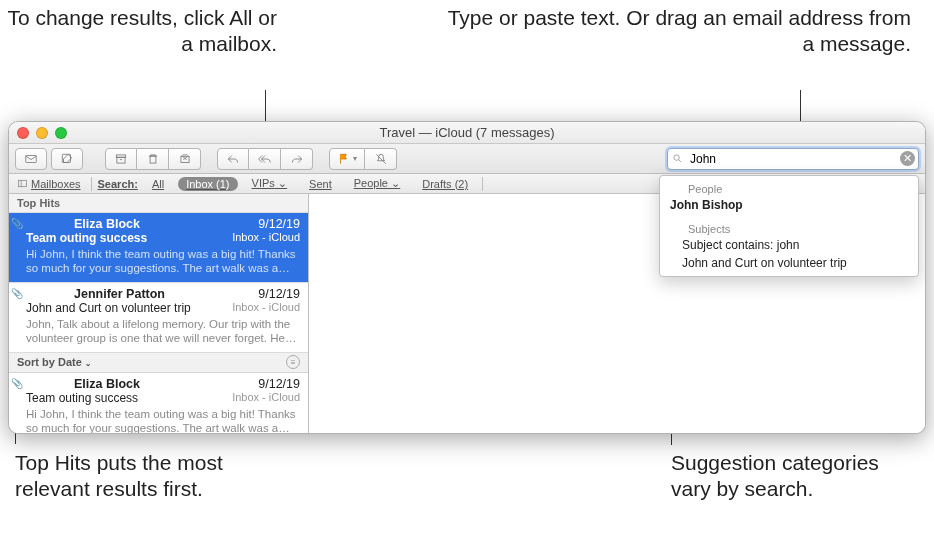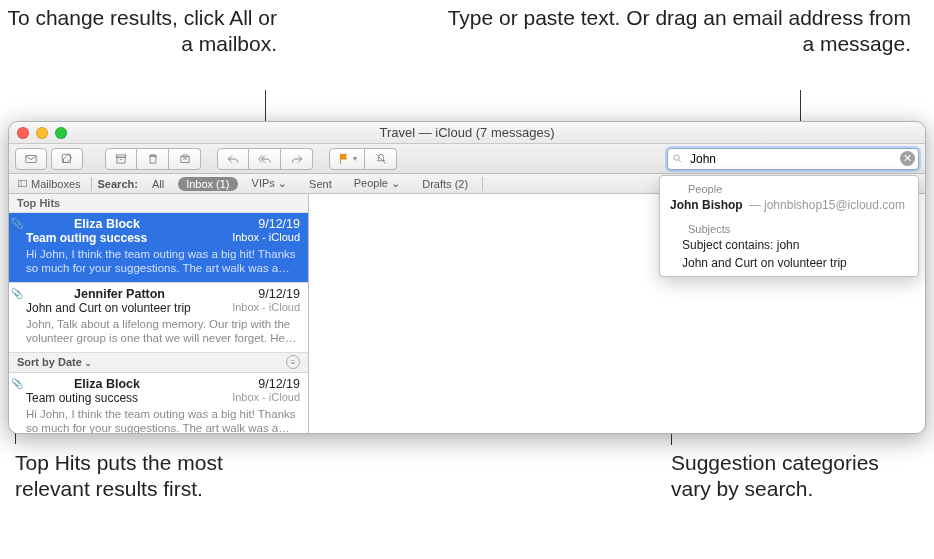--- a/index.html
+++ b/index.html
@@ -78,21 +78,21 @@
   }
   .search-icon{position:absolute; left:5px; top:4px; color:#888; font-size:13px;}
   .clear-icon{position:absolute; right:4px; top:3px; width:15px; height:15px;
     background:#a0a0a0; border-radius:50%; color:#fff; font-size:11px;
     display:flex; align-items:center; justify-content:center; line-height:1;}
   
   .scopebar {
     height:20px; background:linear-gradient(#f5f5f5,#e8e8e8);
     border-bottom:1px solid #c0c0c0;
     display:flex; align-items:center; padding:0 4px; gap:6px;
-    font-size:11px; color:#555;
+    font-size:11px; color:#555;text-decoration:underline;
   }
   .scope-btn{display:flex; align-items:center; gap:3px; padding:0 4px; cursor:default;}
   .scope-tab{padding:1px 8px; border-radius:10px;}
   .scope-tab.sel{background:#8a8a8a; color:#fff;}
   .vsep{width:1px; height:14px; background:#c0c0c0;}
   
   .app-body{display:flex; height:calc(100% - 72px);}
   .list{width:300px; border-right:1px solid #c0c0c0; background:#fff; overflow:hidden;}
   .section-hdr{font-size:11px; font-weight:600; color:#666; padding:3px 8px; border-bottom:1px solid #dcdcdc; background:#f2f2f2;}
   .msg{padding:4px 8px 6px; border-bottom:1px solid #dcdcdc; position:relative;}
@@ -324,20 +324,19 @@
         </div>
       </div>
     </div>
     <div style="flex:1; background:#fff"></div>
   </div>
 
   <div class="pop">
     <div class="cat">People</div>
     <div class="item">
       <span class="primary">John Bishop</span>
-      <span class="secondary">— <span>johnbishop15@icloud.com</span></span>
     </div>
     <div class="cat" style="margin-top:6px">Subjects</div>
     <div class="item indent">Subject contains: john</div>
     <div class="item indent">John and Curt on volunteer trip</div>
   </div>
 
 </div>
 
 </body></html>

